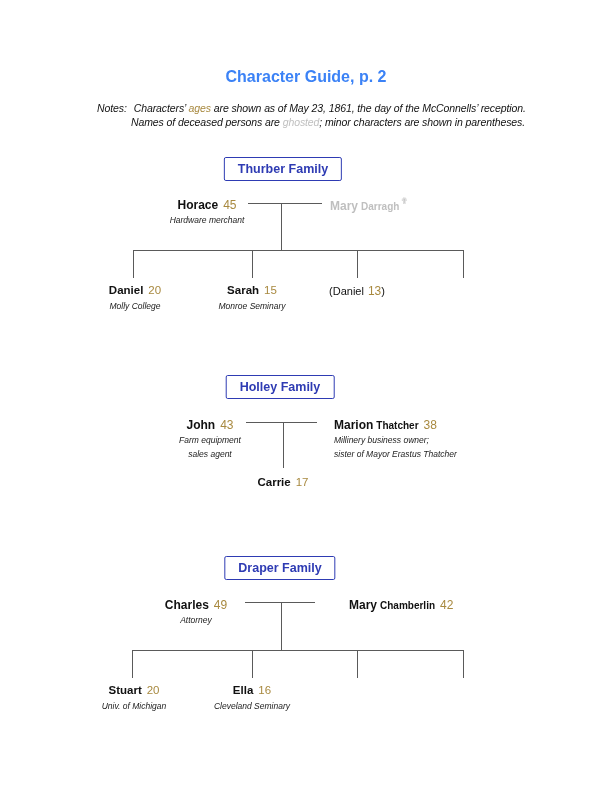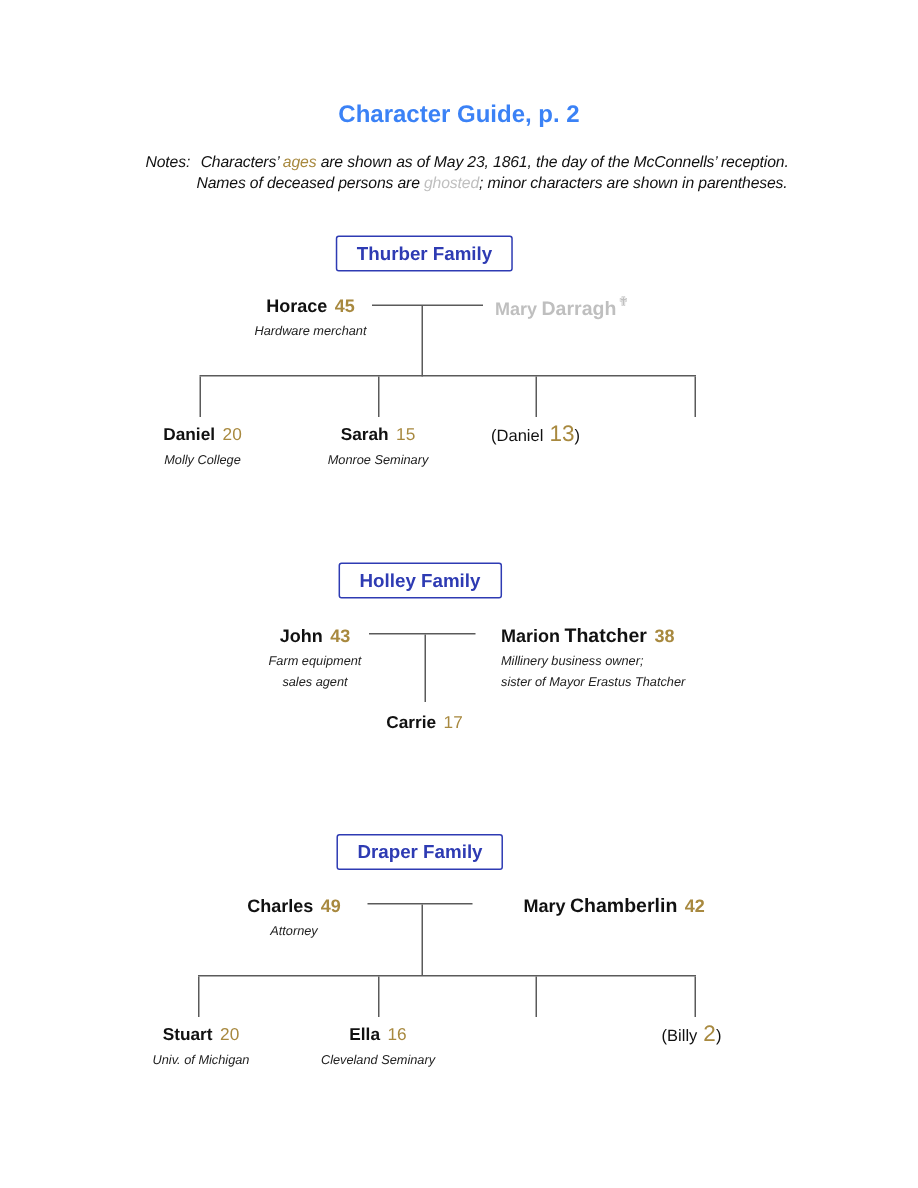--- a/index.html
+++ b/index.html
@@ -53,22 +53,22 @@
     font-weight: 700;
     font-size: 12.5px;
     padding: 4px 13px;
     white-space: nowrap;
     background: #fff;
   }
 
   .person { position: absolute; white-space: nowrap; }
   .person.centered { width: 120px; text-align: center; }
   .person .name { font-weight: 700; font-size: 12px; color: #111; }
-  .person .surname { font-weight: 700; font-size: 13px; color: #111; margin-left: 3px; text-align: center; }
-  .person .age { font-weight: 700; font-size: 12px; color: var(--gold); margin-left: 5px; }
+  .person .surname { font-weight: 700; font-size: 10px; color: #111; margin-left: 3px; text-align: center; }
+  .person .age { font-weight: 400; font-size: 12px; color: var(--gold); margin-left: 5px; }
   .person .desc {
     display: block;
     font-size: 8.5px;
     font-style: italic;
     font-weight: 400;
     color: #222;
     margin-top: 2px;
     line-height: 11.5px;
   }
   .person.ghost .name, .person.ghost .surname { color: var(--ghost); }
@@ -77,21 +77,21 @@
     font-size: 9px;
     vertical-align: super;
     margin-left: 1px;
   }
 
   .child { position: absolute; width: 120px; text-align: center; white-space: nowrap; }
   .child .name { font-weight: 700; font-size: 11.5px; color: #111; }
   .child .age { font-weight: 400; font-size: 11.5px; color: var(--gold); margin-left: 5px; }
   .child .paren { font-weight: 400; font-size: 11px; color: #111; }
   .child.minor .name { font-weight: 400; font-size: 11px; }
-  .child.minor .age { font-weight: 400; font-size: 15px; margin-left: 4px; }
+  .child.minor .age { font-weight: 400; font-size: 12px; margin-left: 4px; }
   .child .desc {
     display: block;
     font-size: 8.5px;
     font-style: italic;
     font-weight: 400;
     color: #222;
     margin-top: 3px;
   }
 
   .h-line { position: absolute; height: 1px; background: var(--line); }
@@ -223,17 +223,14 @@
   <div class="v-line d-drop4"></div>
 
   <div class="child d-child1">
     <span class="name">Stuart</span><span class="age">20</span>
     <span class="desc">Univ. of Michigan</span>
   </div>
   <div class="child d-child2">
     <span class="name">Ella</span><span class="age">16</span>
     <span class="desc">Cleveland Seminary</span>
   </div>
-  <div class="child minor d-child4">
-    <span class="paren">(</span><span class="name">Billy</span><span class="age">2</span><span class="paren">)</span>
-  </div>
 
 </div>
 
 </body></html>

